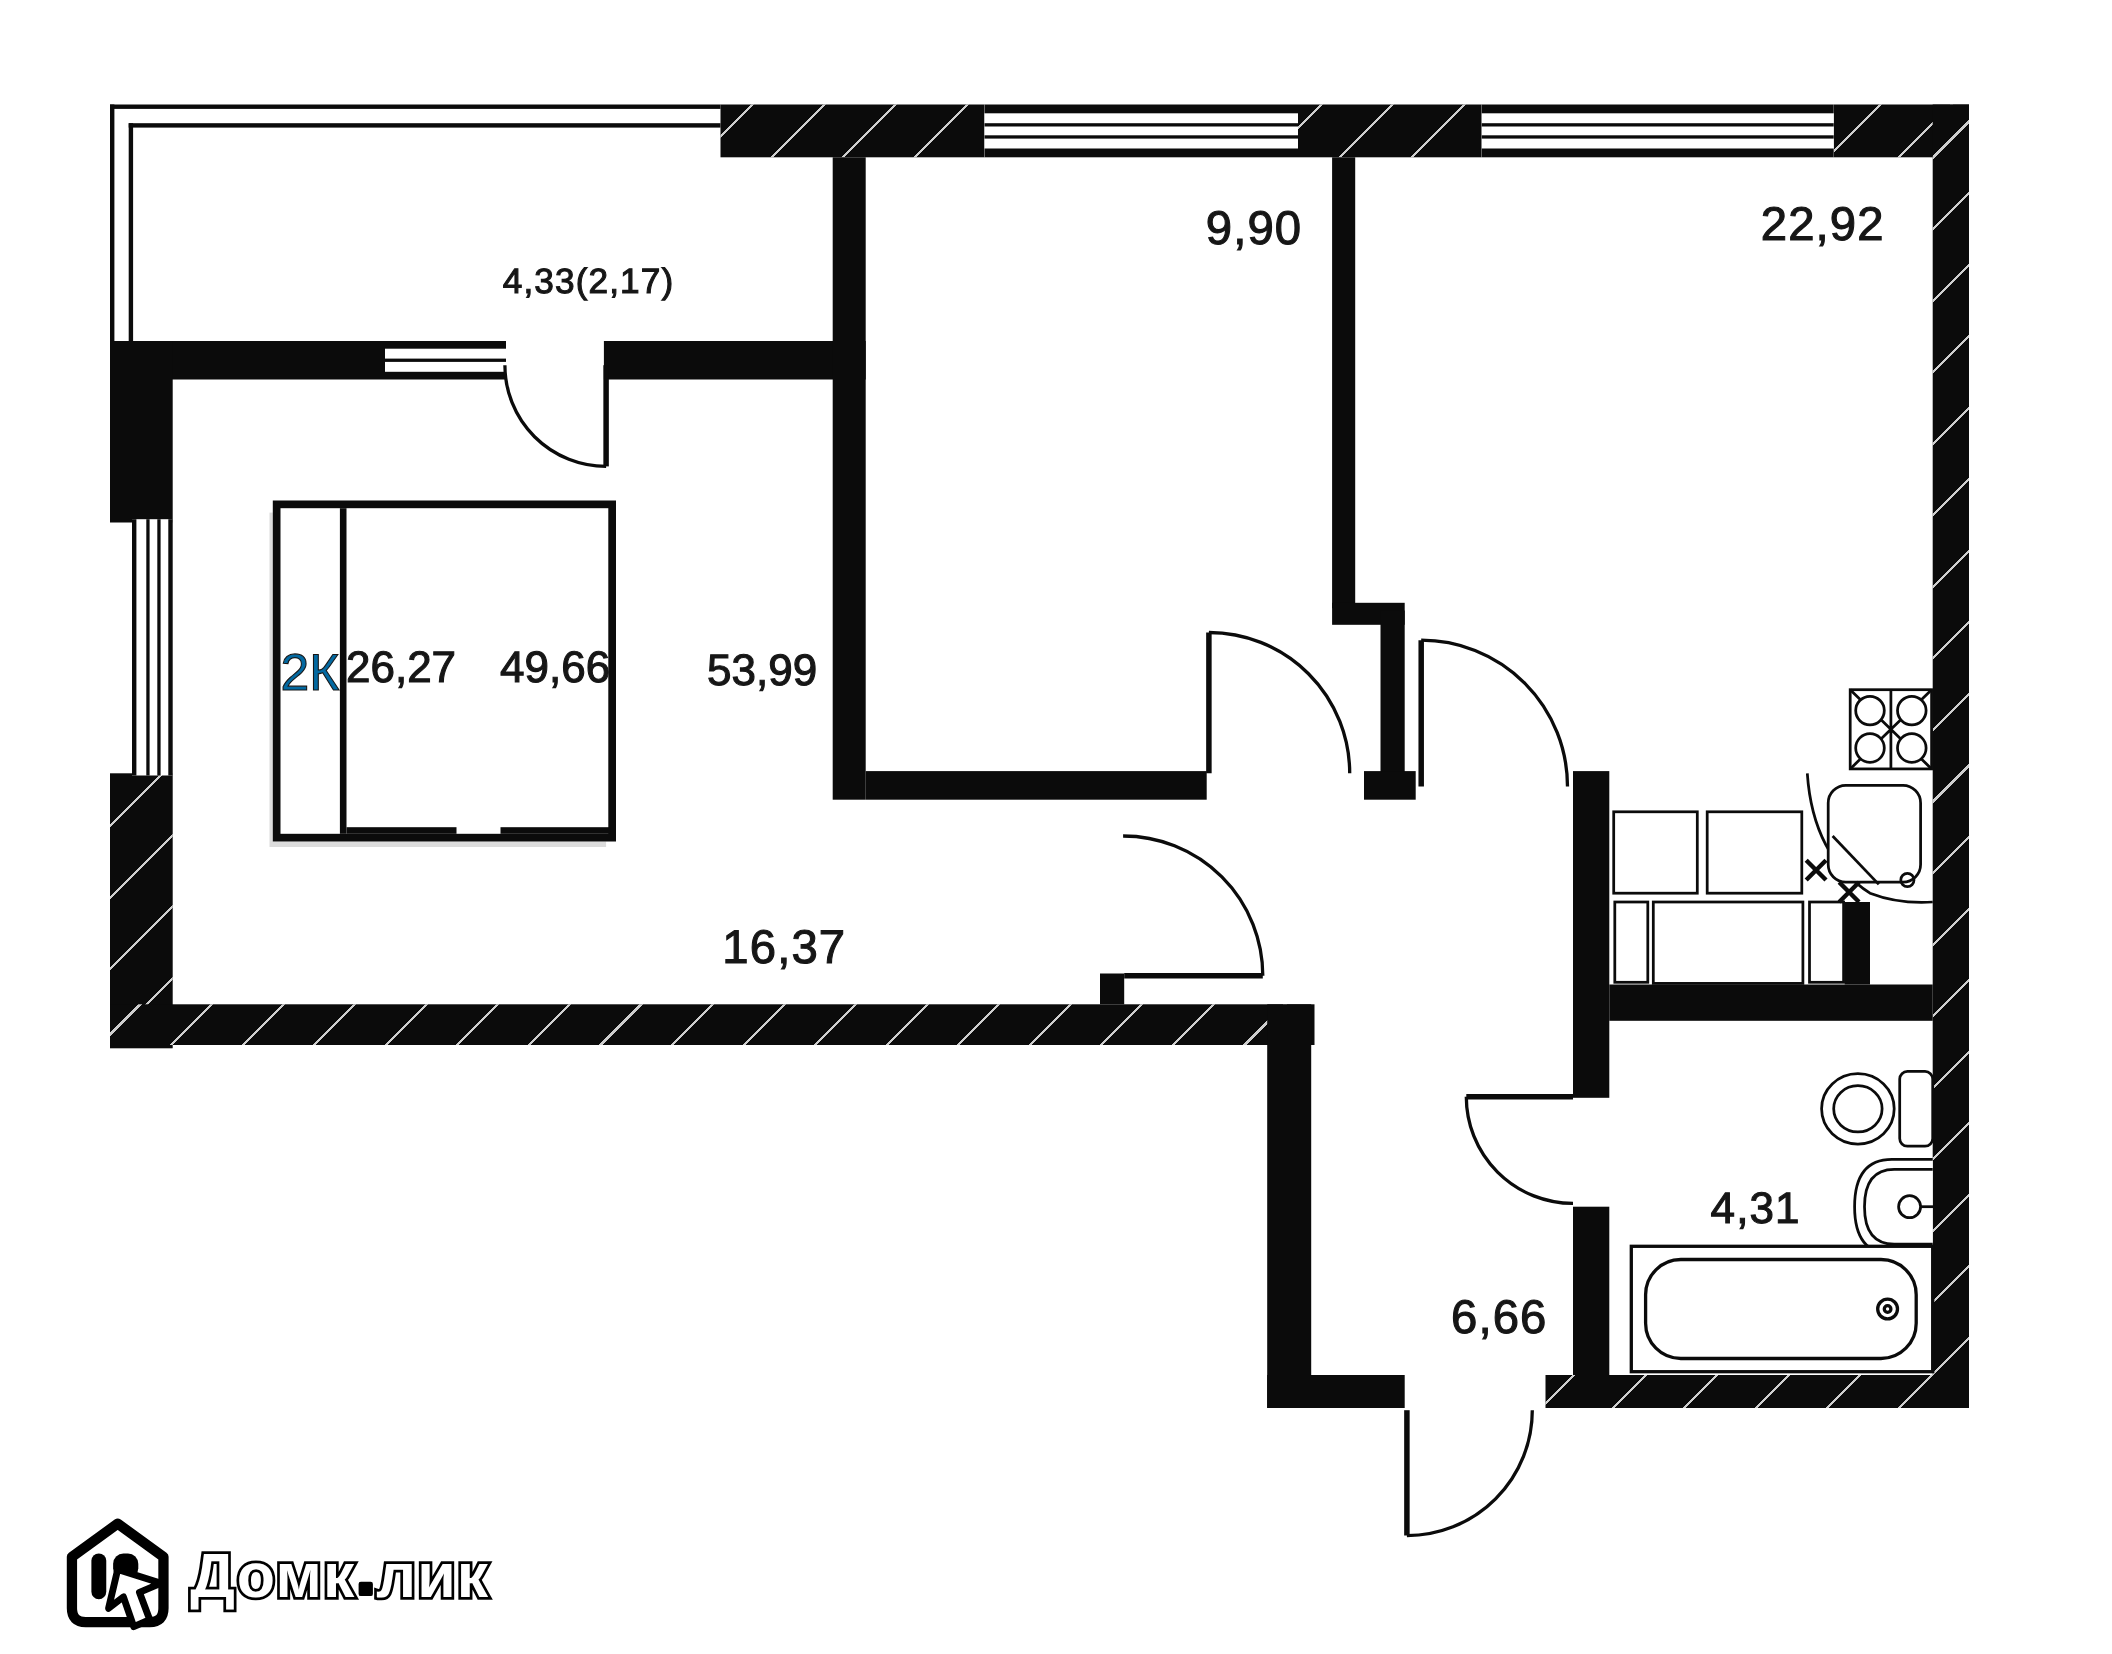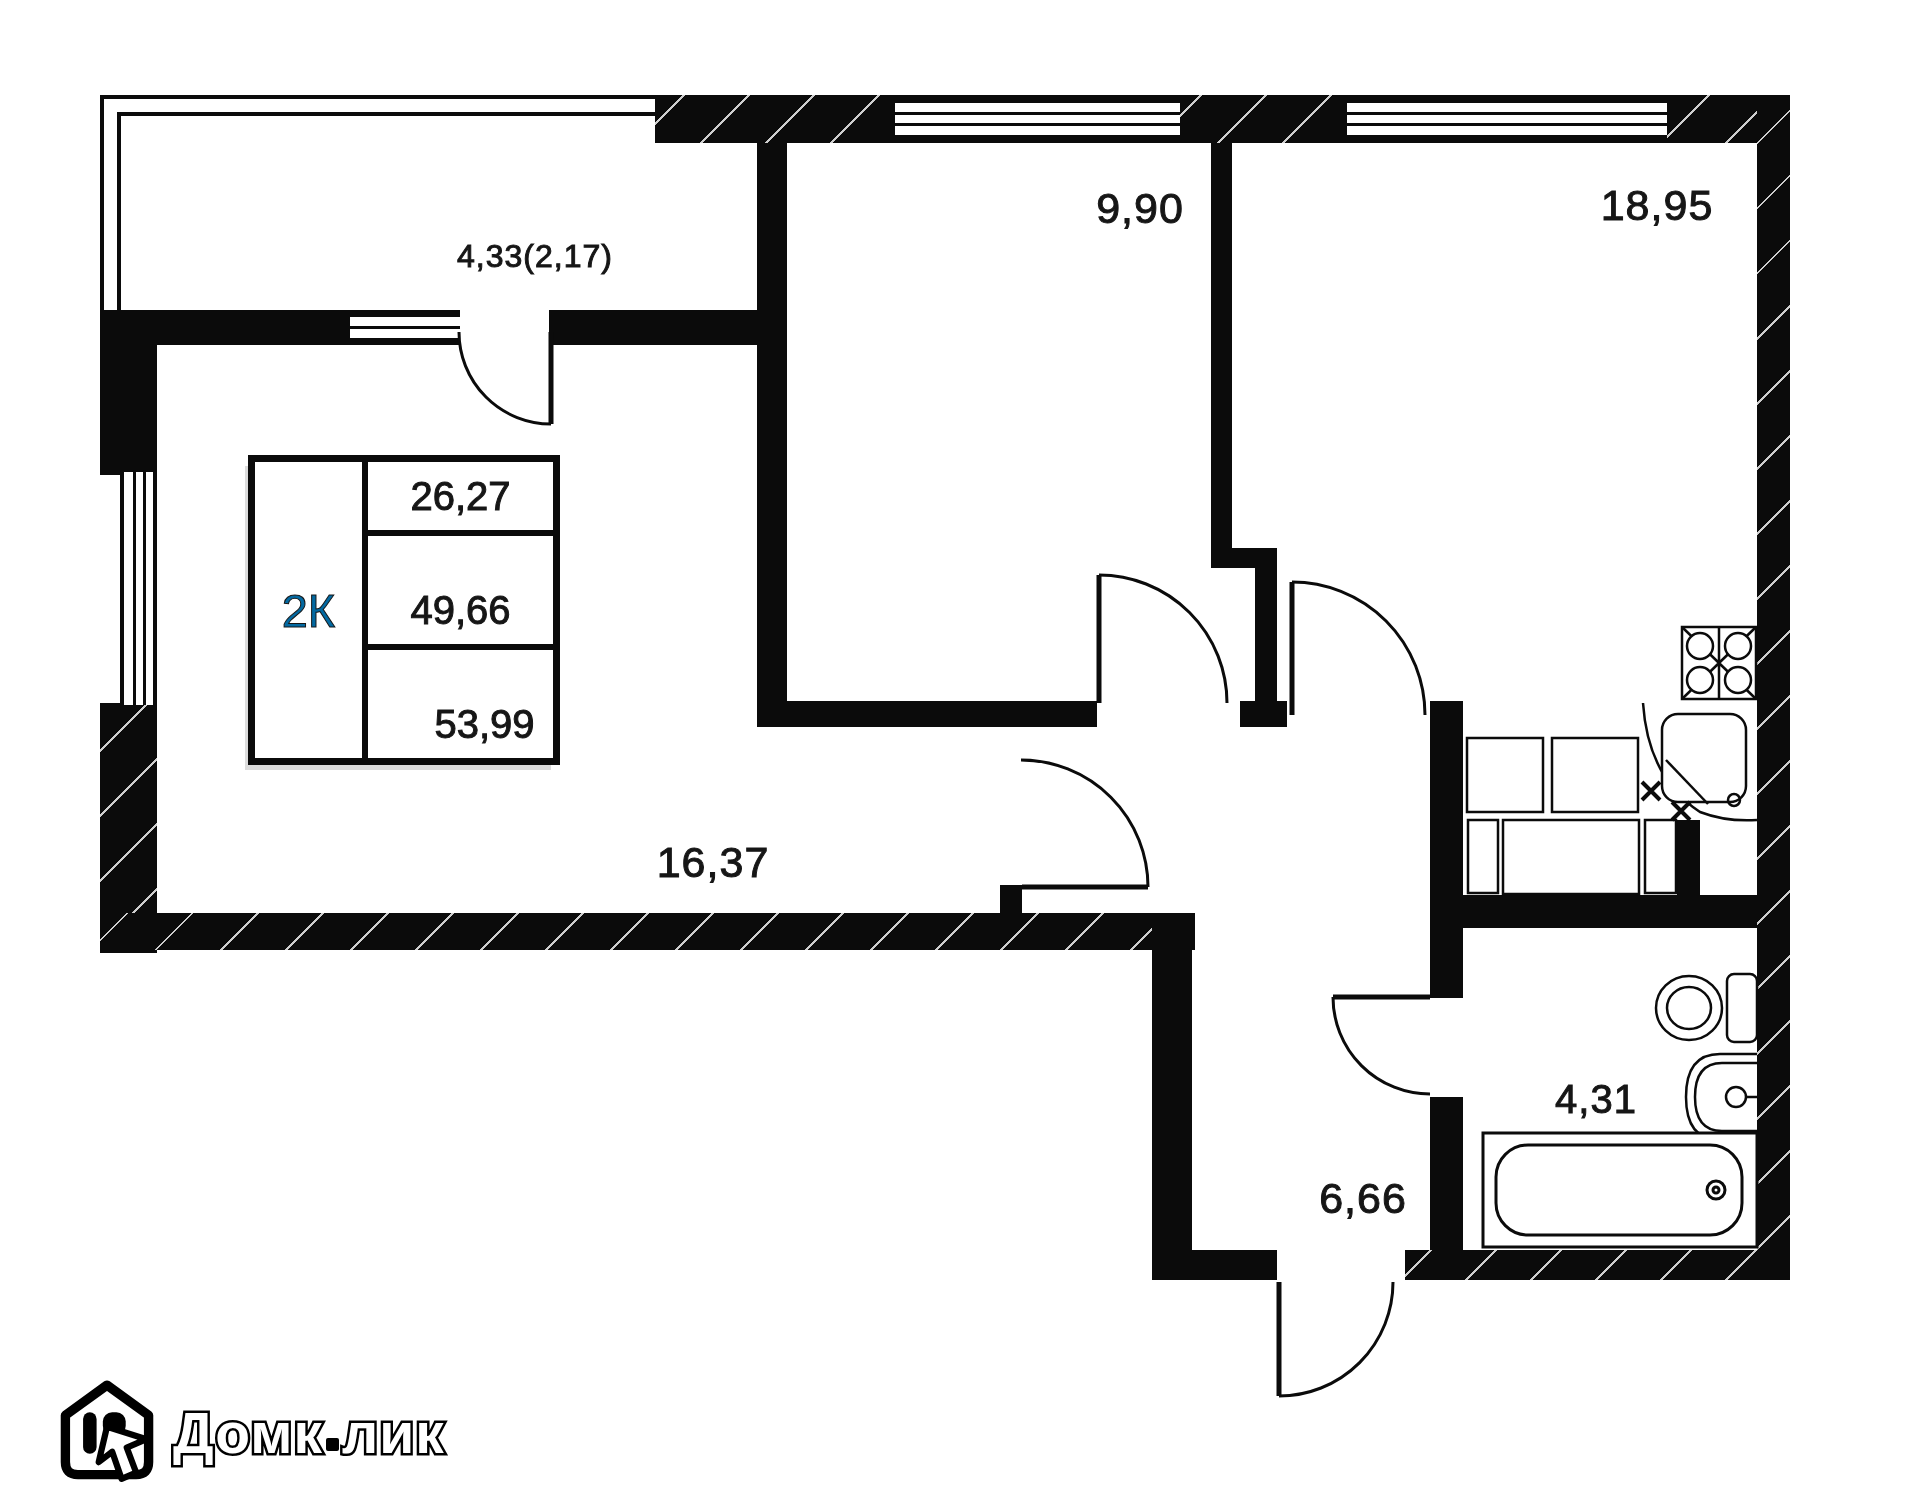--- a/index.html
+++ b/index.html
@@ -18,21 +18,21 @@
     border-left:4px solid #0b0b0b;border-right:4px solid #0b0b0b;
     background-image:linear-gradient(#0b0b0b,#0b0b0b),linear-gradient(#0b0b0b,#0b0b0b);
     background-size:3px 100%;background-repeat:no-repeat;background-position:9px 0,19px 0;}
   .overlay{position:absolute;left:0;top:0;}
   .arealabel{position:absolute;transform:translate(-50%,-50%);font-size:43px;font-weight:500;
     color:#161616;-webkit-text-stroke:1px #161616;white-space:nowrap;letter-spacing:1px;}
   .infotable{position:absolute;left:248px;top:455px;width:312px;height:310px;box-sizing:border-box;
     border:7px solid #0b0b0b;background:#ffffff;display:flex;box-shadow:-6px 8px 0 -3px #dcdcdc;}
   .infotable .unitcell{width:107px;border-right:6px solid #0b0b0b;display:flex;align-items:center;
     justify-content:center;font-size:47px;font-weight:500;color:#0369a1;-webkit-text-stroke:1px #161616;}
-  .infotable .vals{flex:1;display:flex;flex-direction:column;gap:40px;}
+  .infotable .vals{flex:1;display:flex;flex-direction:row;gap:40px;}
   .infotable .vals .valrow{flex:1;display:flex;align-items:center;justify-content:center;
     font-size:40px;font-weight:500;color:#161616;-webkit-text-stroke:1px #161616;
     border-bottom:6px solid #0b0b0b;}
   .infotable .vals .valrow:last-child{border-bottom:none;padding-left:48px;}
   .logo{position:absolute;left:55px;top:1378px;display:flex;align-items:center;}
   .logo .word{font-size:57px;font-weight:700;color:#ffffff;letter-spacing:1px;
     -webkit-text-stroke:5px #000000;paint-order:stroke fill;}
   .logo .dot{width:13px;height:13px;border-radius:2px;background:#000;display:inline-block;
     margin:22px 3px 0 3px;}
   .logo .icon{margin-right:14px;}
@@ -140,21 +140,21 @@
     <g stroke="#0b0b0b" stroke-width="3" fill="#ffffff">
       <rect x="1483" y="1133" width="274" height="114"></rect>
       <rect x="1496" y="1145" width="246" height="90" rx="32"></rect>
       <circle cx="1716" cy="1190" r="9"></circle>
       <circle cx="1716" cy="1190" r="3"></circle>
     </g>
   </svg>
 
   <div class="arealabel" style="left:535px;top:256px;font-size:32px">4,33(2,17)</div>
   <div class="arealabel" style="left:1140px;top:208px">9,90</div>
-  <div class="arealabel" style="left:1657px;top:205px">18,95</div>
+  <div class="arealabel" style="left:1657px;top:205px">22,92</div>
   <div class="arealabel" style="left:713px;top:862px">16,37</div>
   <div class="arealabel" style="left:1363px;top:1198px">6,66</div>
   <div class="arealabel" style="left:1596px;top:1099px;font-size:40px">4,31</div>
 
   <div class="infotable">
     <div class="unitcell">2К</div>
     <div class="vals">
       <div class="valrow">26,27</div>
       <div class="valrow">49,66</div>
       <div class="valrow">53,99</div>

